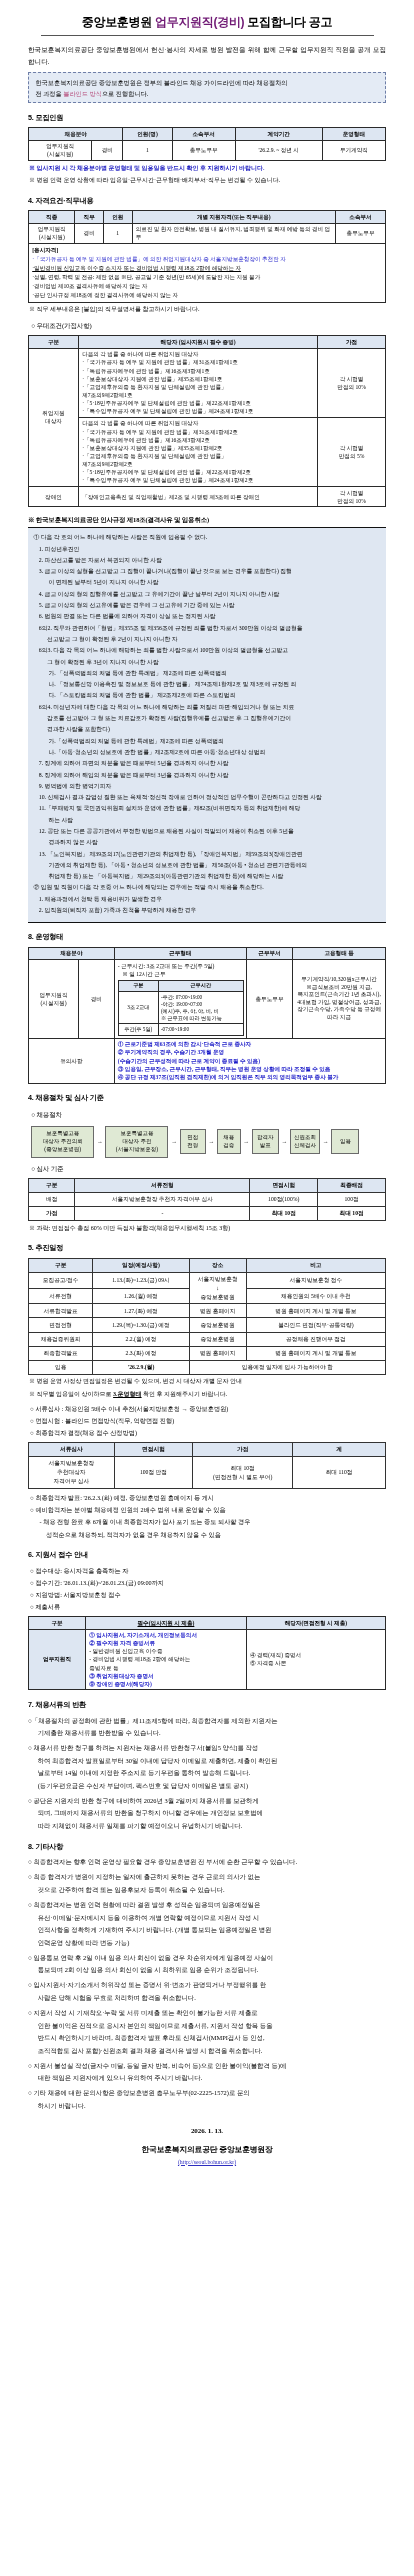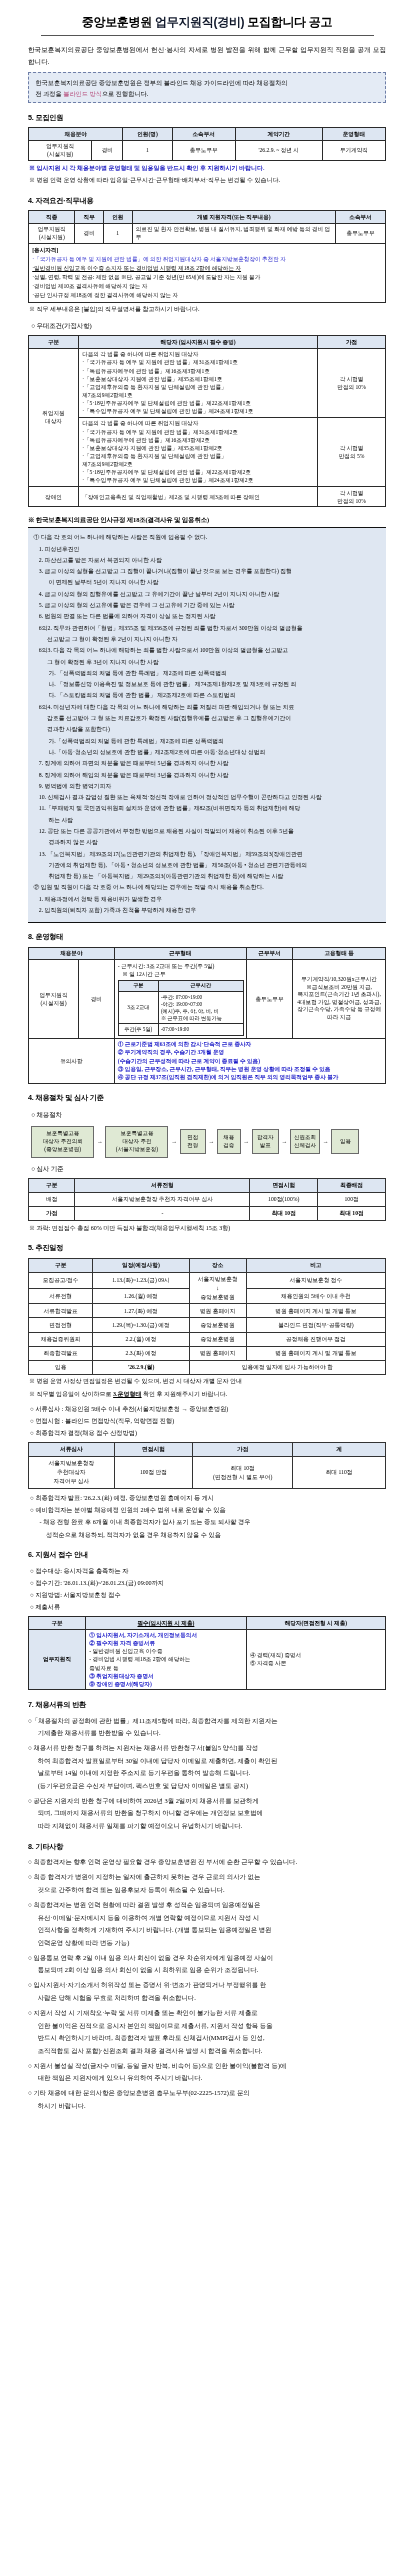--- a/index.html
+++ b/index.html
@@ -17,21 +17,21 @@
   
   .doc-title{
     text-align:center;
     font-size:12px;
     font-weight:bold;
     letter-spacing:-0.3px;
     padding-bottom:1.1px;
     margin:5.4px 0 1.1px 0;
     font-family:"Liberation Sans","DejaVu Sans",sans-serif;
   }
-  .doc-title .blue{color:#0f172a;}
+  .doc-title .blue{color:#701a75;}
   .title-rule{border-bottom:1.3px solid #555;width:333px;margin:0 auto 8.6px auto;height:1.1px;}
 
   .intro{font-size:6.6px;line-height:1.75;margin:2.1px 0 4.3px 0;text-align:justify;}
 
   .notice-box{
     border:0.5px dashed #6f7fa8;
     background:#e4ebf5;
     padding:3.8px 6.4px;
     font-size:6.2px;
     line-height:1.78;
@@ -573,15 +573,20 @@
     <div class="para">
       <span>○ 지원서 불성실 작성(글자수 미달, 동일 글자 반복, 비속어 등)으로 인한 불이익(불합격 등)에</span>
       <span class="cont">대한 책임은 지원자에게 있으니 유의하여 주시기 바랍니다.</span>
     </div>
     <div class="para">
       <span>○ 기타 채용에 대한 문의사항은 중앙보훈병원 총무노무부(02-2225-1572)로 문의</span>
       <span class="cont">하시기 바랍니다.</span>
     </div>
   </div>
 
+  <div class="footer">
+    <div class="date">2026. 1. 13.</div>
+    <div class="org">한국보훈복지의료공단 중앙보훈병원장</div>
+    <div class="url">(http://seoul.bohun.or.kr)</div>
+  </div>
 
 </div>
 
 
 </body></html>

